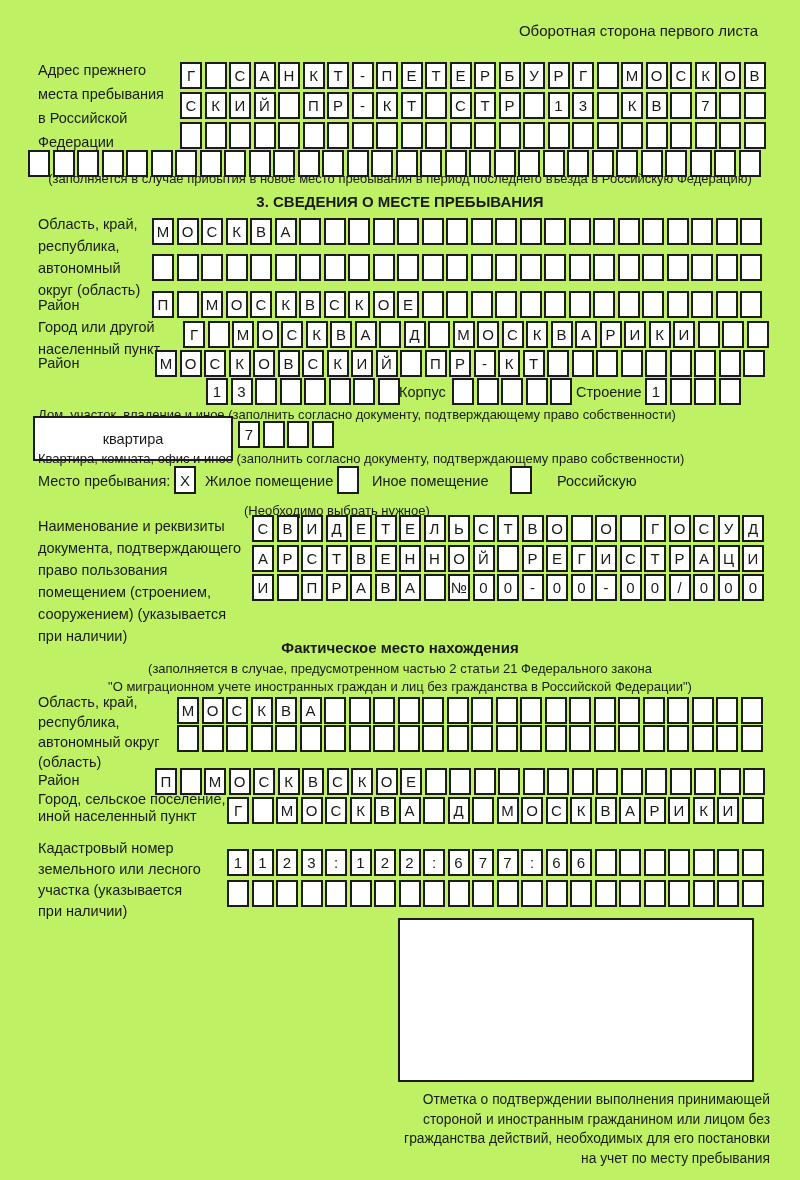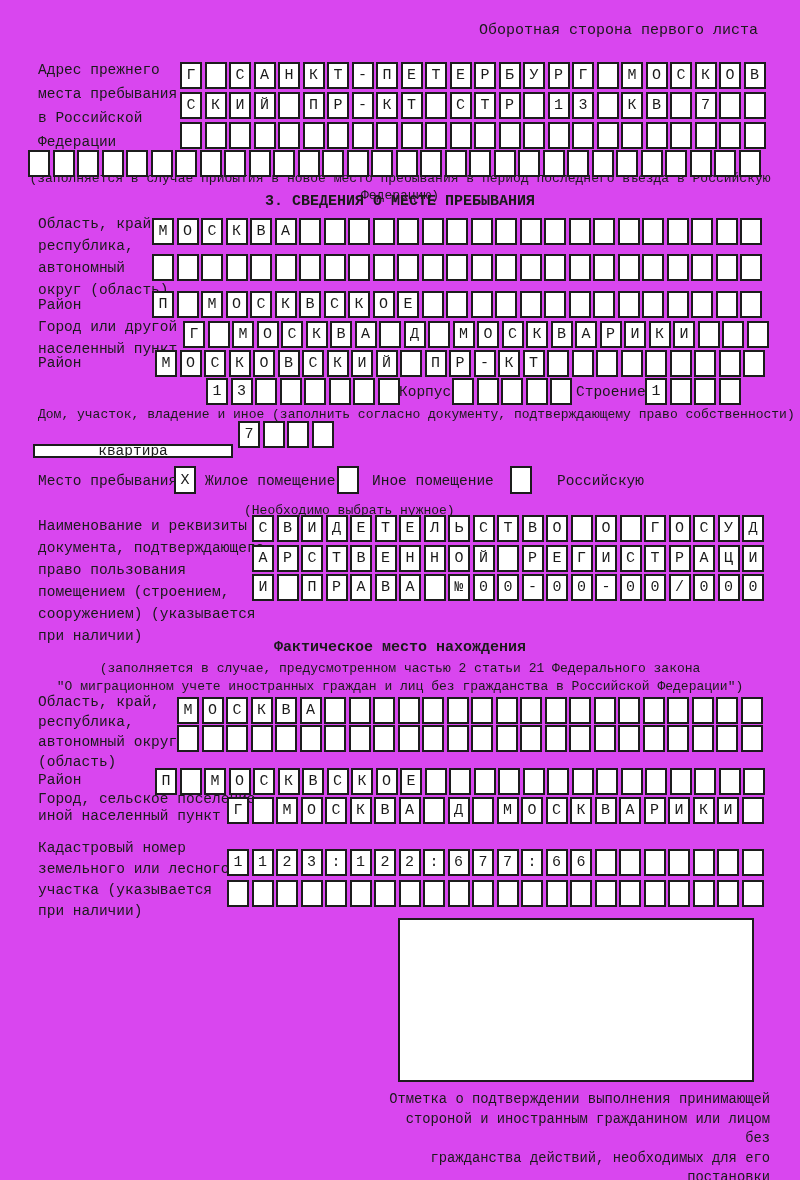--- a/index.html
+++ b/index.html
@@ -1,18 +1,18 @@
 <!DOCTYPE html>
 <html lang="ru"><head>
 <meta charset="utf-8">
 <style>
   html,body{margin:0;padding:0;background:#ffffff;}
   #page{
-    position:relative;width:800px;height:1180px;background:#d946ef;
-    font-family:Liberation Mono, monospace;color:#1a1a1a;
+    position:relative;width:800px;height:1180px;background:#bef264;
+    font-family:Liberation Sans, sans-serif;color:#1a1a1a;
     overflow:hidden;
   }
   .lbl{position:absolute;font-size:14.5px;line-height:22px;white-space:pre-line;}
   .note{position:absolute;font-size:13px;line-height:17px;white-space:pre-line;}
   .centered{left:0;width:800px;text-align:center;}
   .bold{font-weight:bold;}
   .cellrow{position:absolute;display:flex;gap:2.5px;}
   .cell{
     width:22px;height:27px;border:2px solid #1c1c1c;box-sizing:border-box;
     display:flex;align-items:center;justify-content:center;
@@ -56,24 +56,25 @@
 
   <div class="lbl" style="left:38px;top:352px;">Район</div>
 
 
   <div class="lbl" style="left:399px;top:381px;">Корпус</div>
 
   <div class="lbl" style="left:576px;top:381px;">Строение</div>
 
   <div class="note" style="left:38px;top:406px;">Дом, участок, владение и иное (заполнить согласно документу, подтверждающему право собственности)</div>
 
-  <div class="widebox" style="left:33px;top:444px;width:200px;height:14px;">
+  <div class="widebox" style="left:33px;top:416px;width:200px;height:45px;">
     <span>квартира</span>
   </div>
 
+  <div class="note" style="left:38px;top:450px;">Квартира, комната, офис и иное (заполнить согласно документу, подтверждающему право собственности)</div>
 
   <div class="lbl" style="left:38px;top:470px;">Место пребывания:</div>
   <div class="lbl" style="left:205px;top:470px;">Жилое помещение</div>
   <div class="lbl" style="left:372px;top:470px;">Иное помещение</div>
   <div class="lbl" style="left:557px;top:470px;">Российскую</div>
 
   <div class="note" style="left:244px;top:502px;">(Необходимо выбрать нужное)</div>
 
   <div class="lbl" style="left:38px;top:515px;">Наименование и реквизиты
 документа, подтверждающего

